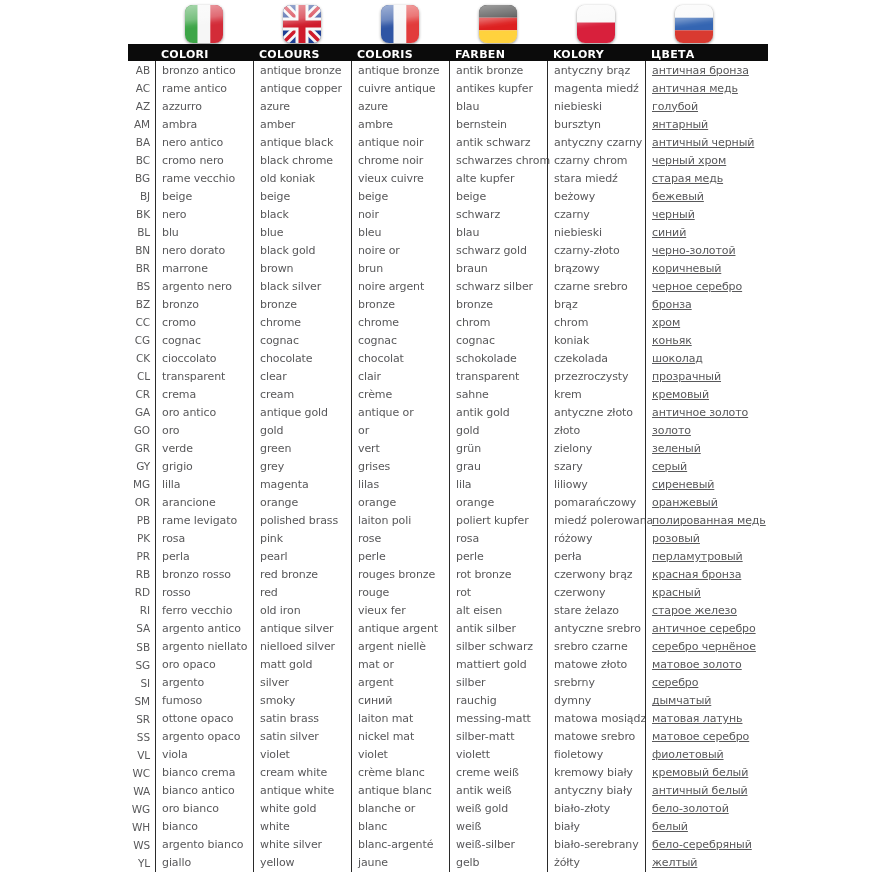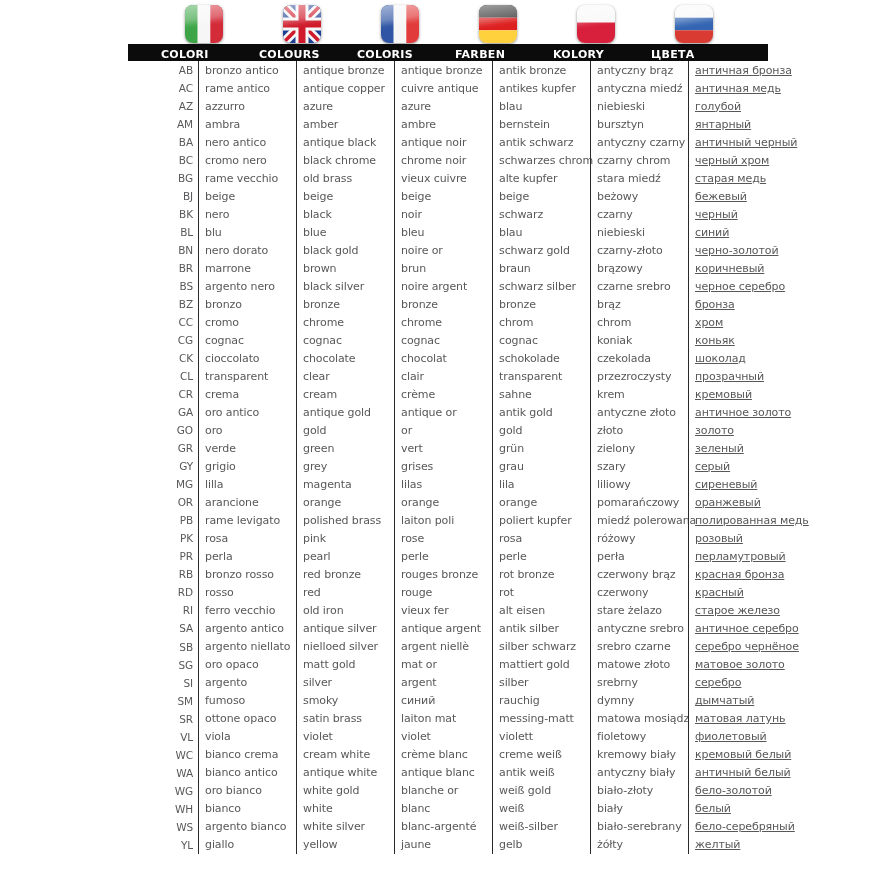--- a/index.html
+++ b/index.html
@@ -15,21 +15,21 @@
   .flag::after{content:"";position:absolute;inset:0;border-radius:inherit;
         background:linear-gradient(172deg, rgba(255,255,255,.55) 0%,
                    rgba(255,255,255,.30) 36%, rgba(255,255,255,.05) 50%,
                    rgba(255,255,255,0) 56%);}
   
   .header-row{display:flex;background:#0b0b0b;height:17px;align-items:flex-end;}
   .hcell{width:98px;box-sizing:border-box;padding-left:6px;font-size:11px;
          font-weight:bold;color:#ffffff;letter-spacing:.3px;white-space:nowrap;}
   .hspacer{width:27px;flex:none;}
   
-  .row{display:flex;height:18.03px;margin-left:43px;}
+  .row{display:flex;height:18.03px;}
   .cell{box-sizing:border-box;display:flex;align-items:center;white-space:nowrap;
         font-size:11px;color:#58585a;letter-spacing:-0.1px;}
   .cell-code{width:27px;flex:none;justify-content:flex-end;padding-right:5px;
         font-size:10.5px;}
   .body-cell{width:98px;flex:none;border-left:1px solid #2a2a2a;padding-left:6px;}
   .body-cell:last-child{overflow:visible;text-decoration:underline;}
 </style>
 </head>
 <body>
 
@@ -115,21 +115,21 @@
           <div class="cell body-cell">antik bronze</div>
           <div class="cell body-cell">antyczny brąz</div>
           <div class="cell body-cell">античная бронза</div>
         </div>
         <div class="row">
           <div class="cell cell-code">AC</div>
           <div class="cell body-cell">rame antico</div>
           <div class="cell body-cell">antique copper</div>
           <div class="cell body-cell">cuivre antique</div>
           <div class="cell body-cell">antikes kupfer</div>
-          <div class="cell body-cell">antyczna miedź</div>
+          <div class="cell body-cell">magenta miedź</div>
           <div class="cell body-cell">античная медь</div>
         </div>
         <div class="row">
           <div class="cell cell-code">AZ</div>
           <div class="cell body-cell">azzurro</div>
           <div class="cell body-cell">azure</div>
           <div class="cell body-cell">azure</div>
           <div class="cell body-cell">blau</div>
           <div class="cell body-cell">niebieski</div>
           <div class="cell body-cell">голубой</div>
@@ -157,21 +157,21 @@
           <div class="cell body-cell">cromo nero</div>
           <div class="cell body-cell">black chrome</div>
           <div class="cell body-cell">chrome noir</div>
           <div class="cell body-cell">schwarzes chrom</div>
           <div class="cell body-cell">czarny chrom</div>
           <div class="cell body-cell">черный хром</div>
         </div>
         <div class="row">
           <div class="cell cell-code">BG</div>
           <div class="cell body-cell">rame vecchio</div>
-          <div class="cell body-cell">old brass</div>
+          <div class="cell body-cell">old koniak</div>
           <div class="cell body-cell">vieux cuivre</div>
           <div class="cell body-cell">alte kupfer</div>
           <div class="cell body-cell">stara miedź</div>
           <div class="cell body-cell">старая медь</div>
         </div>
         <div class="row">
           <div class="cell cell-code">BJ</div>
           <div class="cell body-cell">beige</div>
           <div class="cell body-cell">beige</div>
           <div class="cell body-cell">beige</div>
@@ -434,20 +434,29 @@
         <div class="row">
           <div class="cell cell-code">SR</div>
           <div class="cell body-cell">ottone opaco</div>
           <div class="cell body-cell">satin brass</div>
           <div class="cell body-cell">laiton mat</div>
           <div class="cell body-cell">messing-matt</div>
           <div class="cell body-cell">matowa mosiądz</div>
           <div class="cell body-cell">матовая латунь</div>
         </div>
         <div class="row">
+          <div class="cell cell-code">SS</div>
+          <div class="cell body-cell">argento opaco</div>
+          <div class="cell body-cell">satin silver</div>
+          <div class="cell body-cell">nickel mat</div>
+          <div class="cell body-cell">silber-matt</div>
+          <div class="cell body-cell">matowe srebro</div>
+          <div class="cell body-cell">матовое серебро</div>
+        </div>
+        <div class="row">
           <div class="cell cell-code">VL</div>
           <div class="cell body-cell">viola</div>
           <div class="cell body-cell">violet</div>
           <div class="cell body-cell">violet</div>
           <div class="cell body-cell">violett</div>
           <div class="cell body-cell">fioletowy</div>
           <div class="cell body-cell">фиолетовый</div>
         </div>
         <div class="row">
           <div class="cell cell-code">WC</div>

